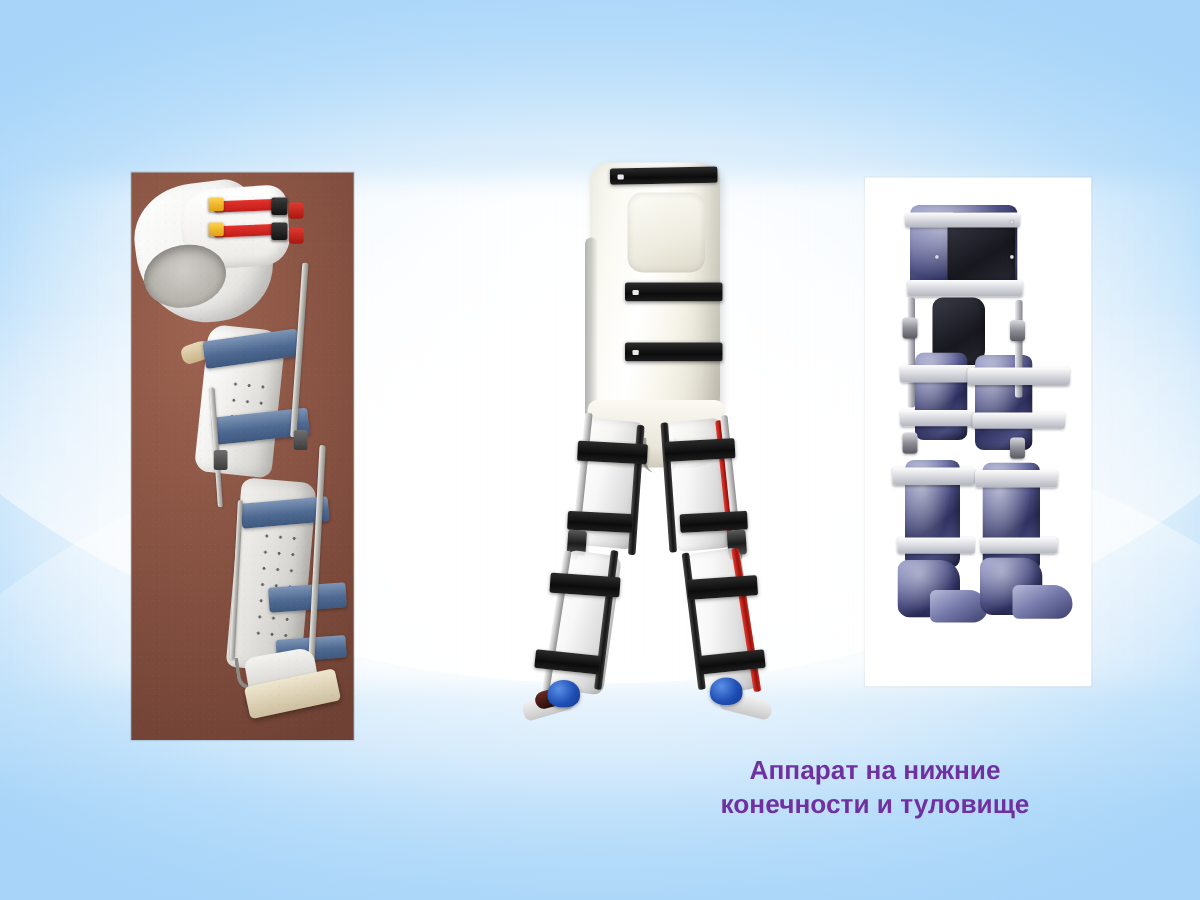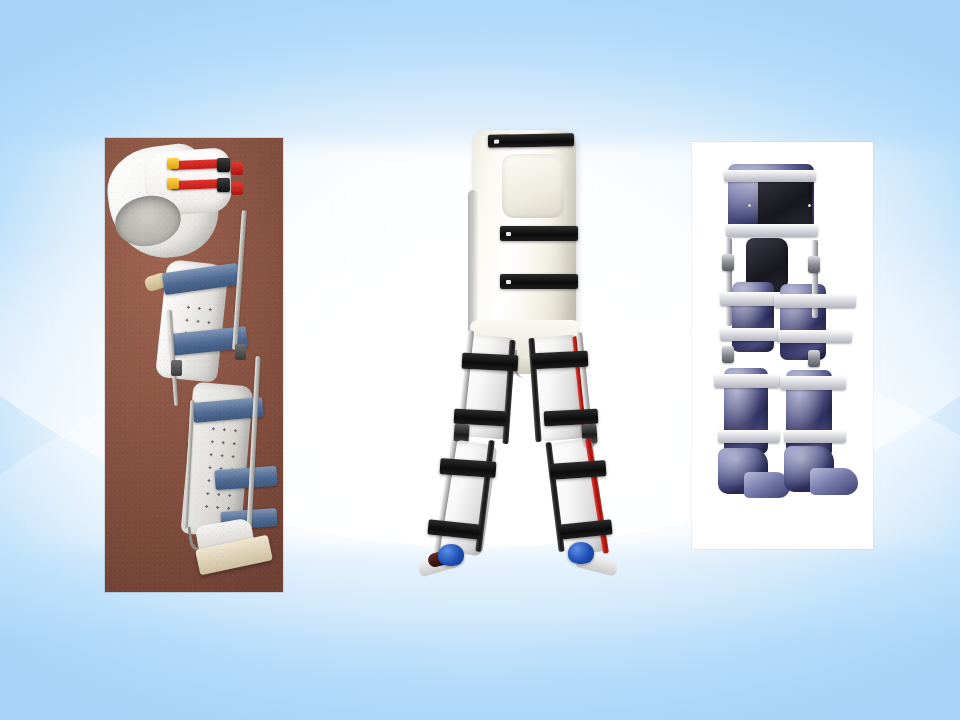--- a/index.html
+++ b/index.html
@@ -554,15 +554,17 @@
 
     <div class="pr pr-thigh-shell" style="left:94px; top:228px; width:46px; height:88px;"></div>
     <div class="pr pr-band" style="left:88px; top:234px; width:66px; height:14px;"></div>
     <div class="pr pr-band" style="left:92px; top:288px; width:62px; height:13px;"></div>
     <div class="pr pr-boot" style="left:92px; top:304px; width:50px; height:46px;"></div>
     <div class="pr pr-toe" style="left:118px; top:326px; width:48px; height:27px;"></div>
   </div>
 
 
   <div class="caption caption-right">
+    <div>Аппарат на нижние</div>
+    <div>конечности и туловище</div>
   </div>
 
 </div>
 
 </body></html>

